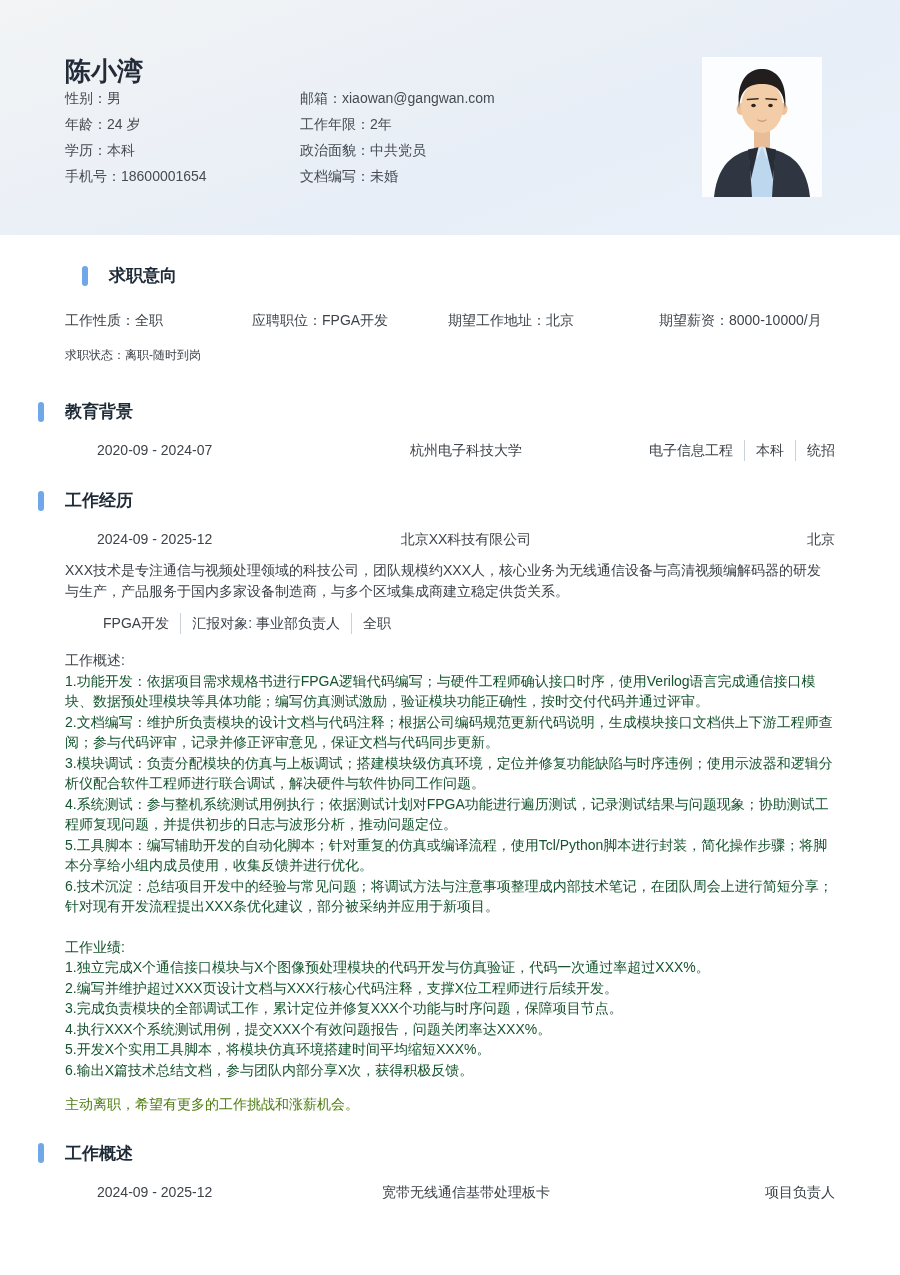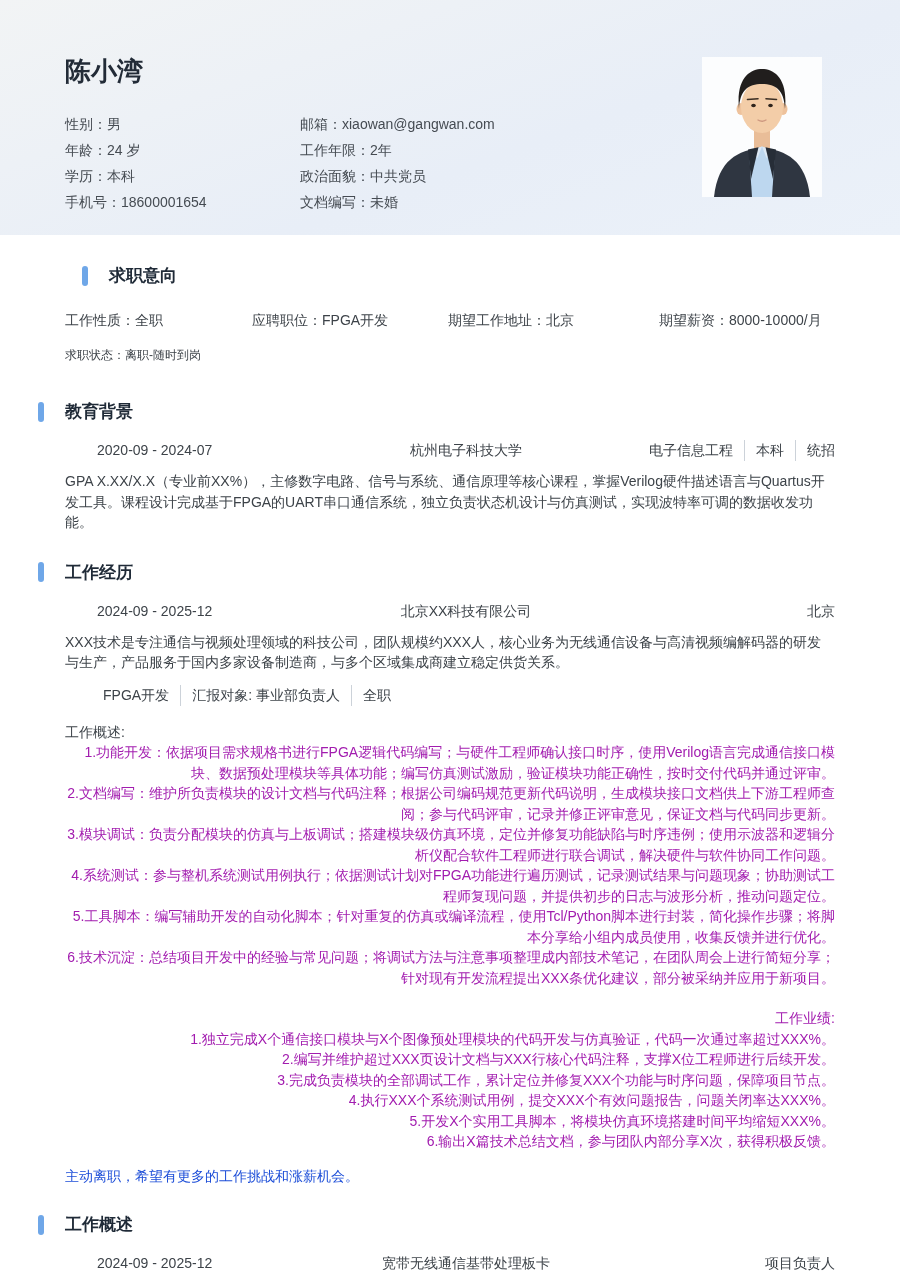--- a/index.html
+++ b/index.html
@@ -8,21 +8,21 @@
     font-family:"Liberation Sans","DejaVu Sans",sans-serif;
     color:#3d4349;-webkit-font-smoothing:antialiased;
   }
   
   .header{
     position:relative;height:235px;box-sizing:border-box;
     background:linear-gradient(160deg,#f2f4f5 0%,#e8eef7 60%,#ebf1f9 100%);
     padding:54px 65px 12px 65px;
   }
   .name{font-size:26px;font-weight:bold;color:#222b37;line-height:34px;}
-  .info{display:flex;margin-top:26px;}
+  .info{display:flex;margin-top:0;}
   .info-col{display:flex;flex-direction:column;}
   .info-col.left{width:235px;}
   .info-row{font-size:14px;line-height:20px;margin-bottom:6px;color:#454b52;}
   .info-row .lbl{color:#454b52;}
   .photo{position:absolute;left:702px;top:57px;width:120px;height:140px;overflow:hidden;}
   .photo svg{display:block;width:120px;height:140px;}
   
   .section{padding:0 65px;}
   .section-title{display:flex;align-items:center;margin-left:-27px;}
   .bar{width:6px;height:20px;border-radius:3px;background:#6fa7e8;flex:0 0 6px;}
@@ -41,23 +41,23 @@
   .meta-left{text-align:left;}
   .meta-center{text-align:center;}
   .meta-right{text-align:right;}
   
   .sep-group span{display:inline-block;text-align:right;}
   .sep-group span + span{border-left:1px solid #ccd2d9;padding-left:11px;margin-left:11px;}
   
   .para{font-size:14px;line-height:20.5px;color:#3d4349;margin:10px 0 0 0;}
   .role-line{margin-top:12px;font-size:14px;line-height:21px;color:#3d4349;margin-left:38px;}
   .block-label{margin:16px 0 0 0;font-size:14px;line-height:20.5px;color:#3d4349;}
-  .duty-p,.achv-p{margin:0;font-size:14px;line-height:20.5px;color:#a21caf;text-align:right;}
+  .duty-p,.achv-p{margin:0;font-size:14px;line-height:20.5px;color:#14532d;}
   .spacer{height:20px;}
-  .leave{margin-top:14px;font-size:14px;line-height:20.5px;color:#1d4ed8;}
+  .leave{margin-top:14px;font-size:14px;line-height:20.5px;color:#4d7c0f;}
 </style>
 </head>
 <body>
 
 <div class="header">
   <div class="name">陈小湾</div>
   <div class="info">
     <div class="info-col left">
       <div class="info-row"><span class="lbl">性别：</span><span>男</span></div>
       <div class="info-row"><span class="lbl">年龄：</span><span>24 岁</span></div>
@@ -113,21 +113,20 @@
     <div class="bar"></div>
     <div class="title-text">教育背景</div>
   </div>
   <div class="meta-row">
     <div class="meta-left">2020-09 - 2024-07</div>
     <div class="meta-center">杭州电子科技大学</div>
     <div class="meta-right sep-group">
       <span>电子信息工程</span><span>本科</span><span>统招</span>
     </div>
   </div>
-  <p class="para">GPA X.XX/X.X（专业前XX%），主修数字电路、信号与系统、通信原理等核心课程，掌握Verilog硬件描述语言与Quartus开发工具。课程设计完成基于FPGA的UART串口通信系统，独立负责状态机设计与仿真测试，实现波特率可调的数据收发功能。</p>
 </div>
 
 <div class="section">
   <div class="section-title mt-work">
     <div class="bar"></div>
     <div class="title-text">工作经历</div>
   </div>
   <div class="meta-row">
     <div class="meta-left">2024-09 - 2025-12</div>
     <div class="meta-center">北京XX科技有限公司</div>

